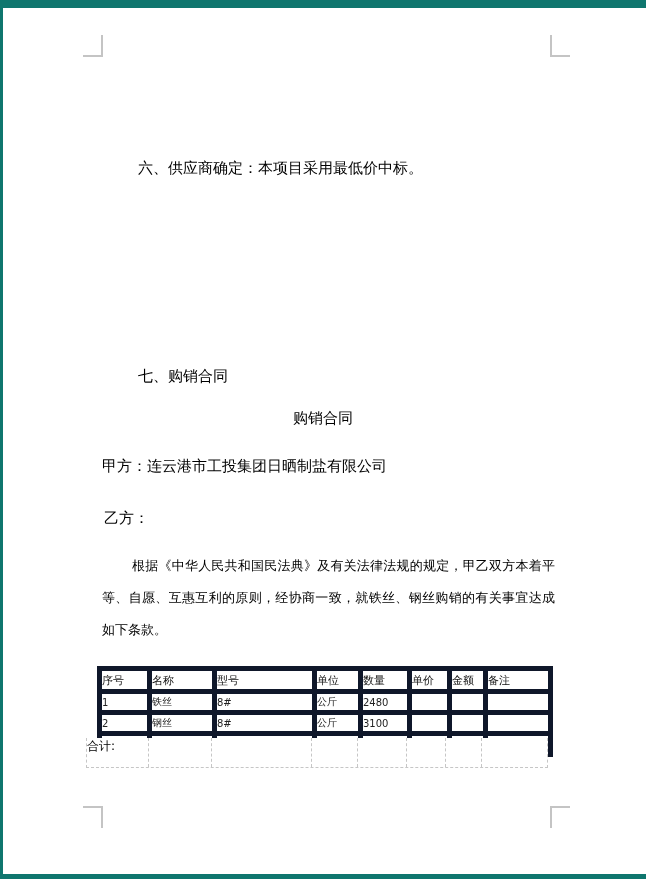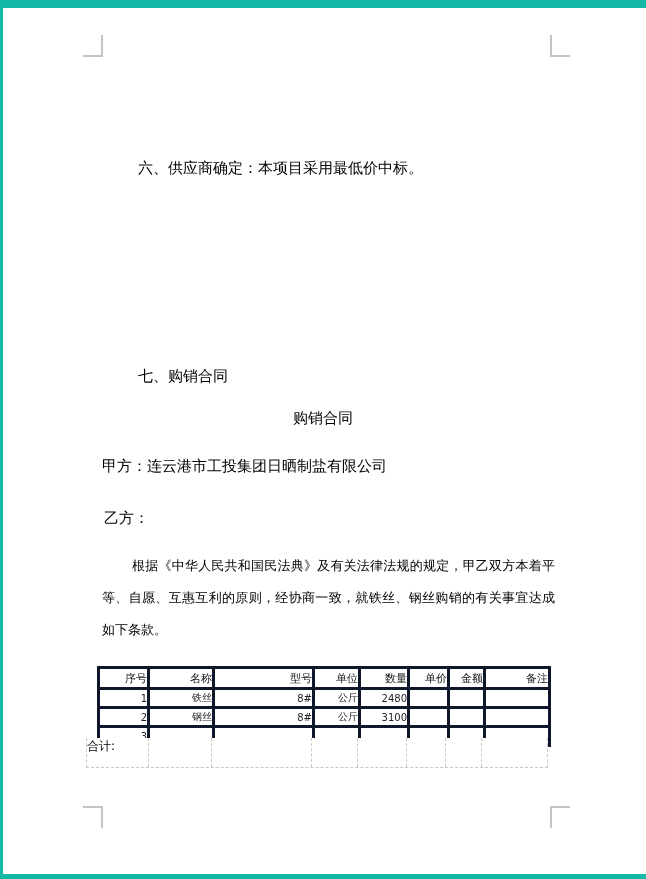--- a/index.html
+++ b/index.html
@@ -1,18 +1,18 @@
 <!DOCTYPE html>
 <html><head>
 <meta charset="utf-8">
 <style>
   html,body { margin:0; padding:0; }
   .canvas {
     position:relative; width:646px; height:879px;
-    background:#14b8a6; overflow:hidden;
+    background:#0f766e; overflow:hidden;
     font-family:"DejaVu Sans", sans-serif;
     color:#000;
   }
   .page {
     position:absolute; left:3px; top:8px; width:643px; height:866px;
     background:#ffffff;
   }
   
   .crop { position:absolute; width:18px; height:20px; }
   .crop-tl { left:83px;  top:35px;  border-right:2px solid #c4c4c4; border-bottom:2px solid #c4c4c4; }
@@ -32,21 +32,21 @@
     text-align:justify; white-space:normal;
   }
 
   
   table.items {
     position:absolute; left:97px; top:666px;
     border-collapse:collapse; table-layout:fixed; width:451px;
     background:#fff;
   }
   table.items th, table.items td {
-    border:3px solid #0f172a; padding:0; text-align:right;
+    border:5px solid #0f172a; padding:0; text-align:left;
     overflow:hidden; vertical-align:middle;
   }
   table.items thead th { height:18px; font-size:11px; font-weight:normal; color:#111; }
   table.items tbody td { height:16px; font-size:10px; color:#222; }
 
   
   .total-row {
     position:absolute; left:86px; top:738px; width:462px; height:30px;
     display:flex; box-sizing:border-box;
     border-left:1px dashed #c6c6c6; border-right:1px dashed #c6c6c6;

